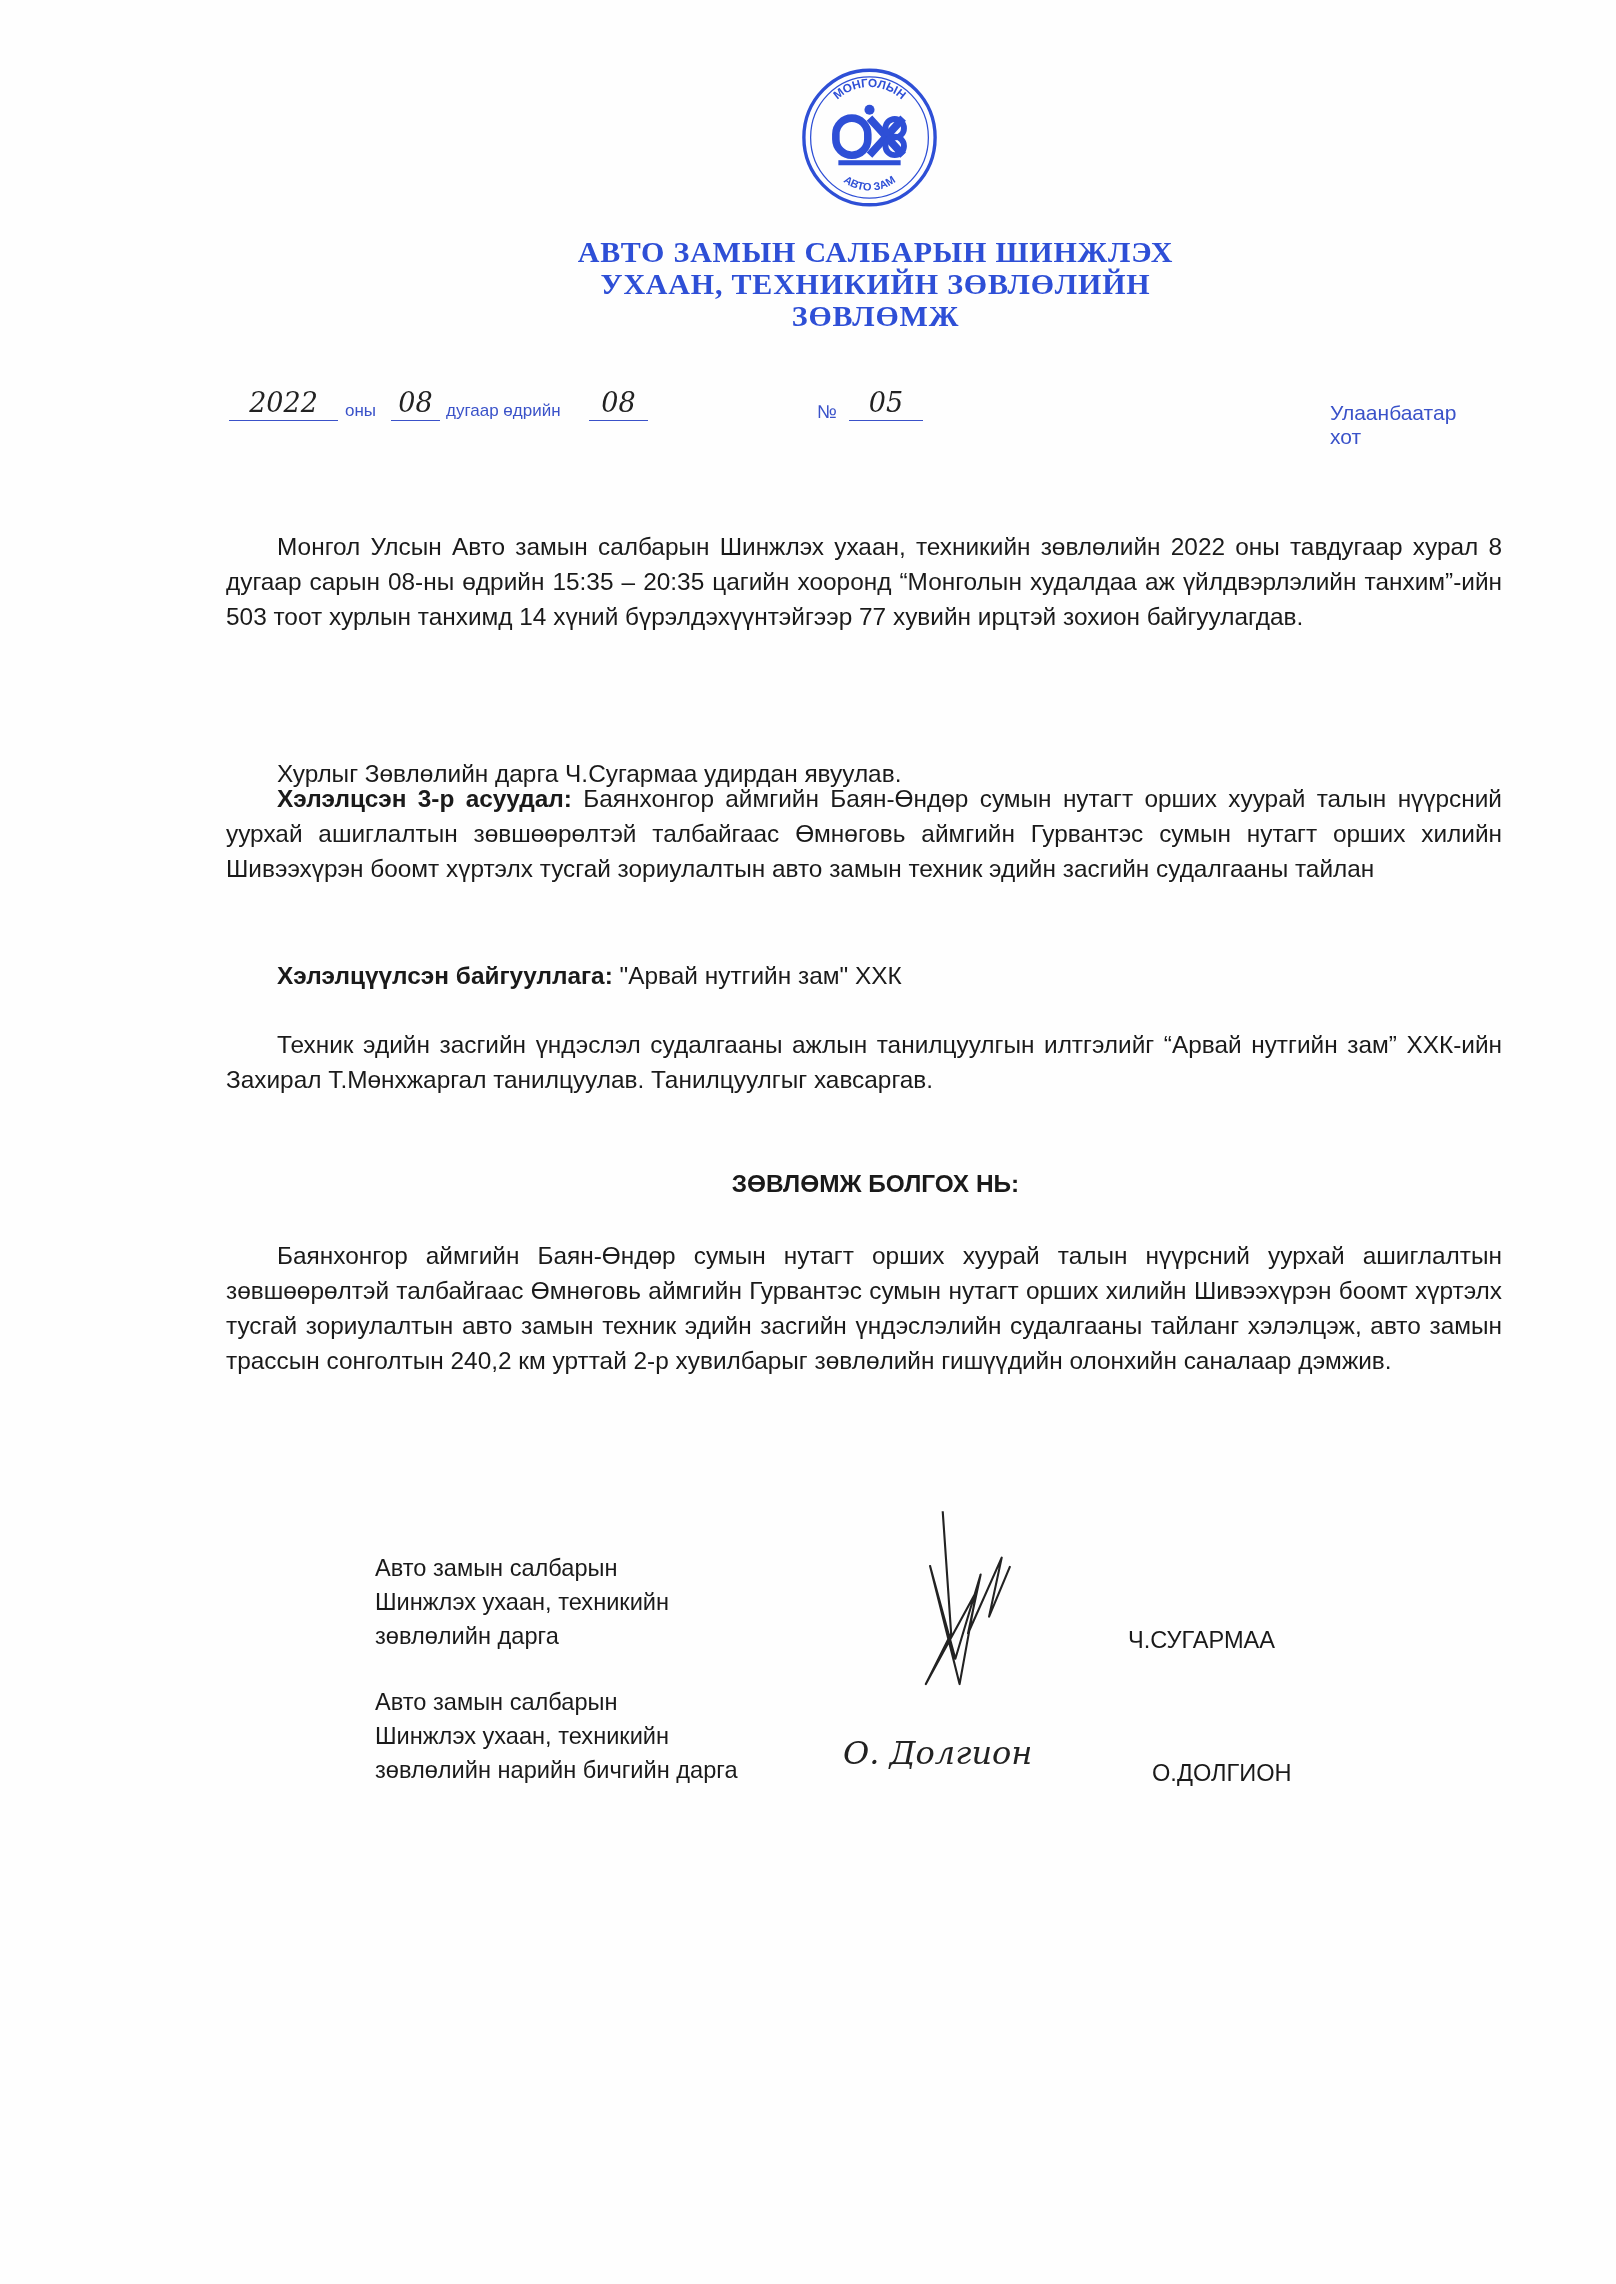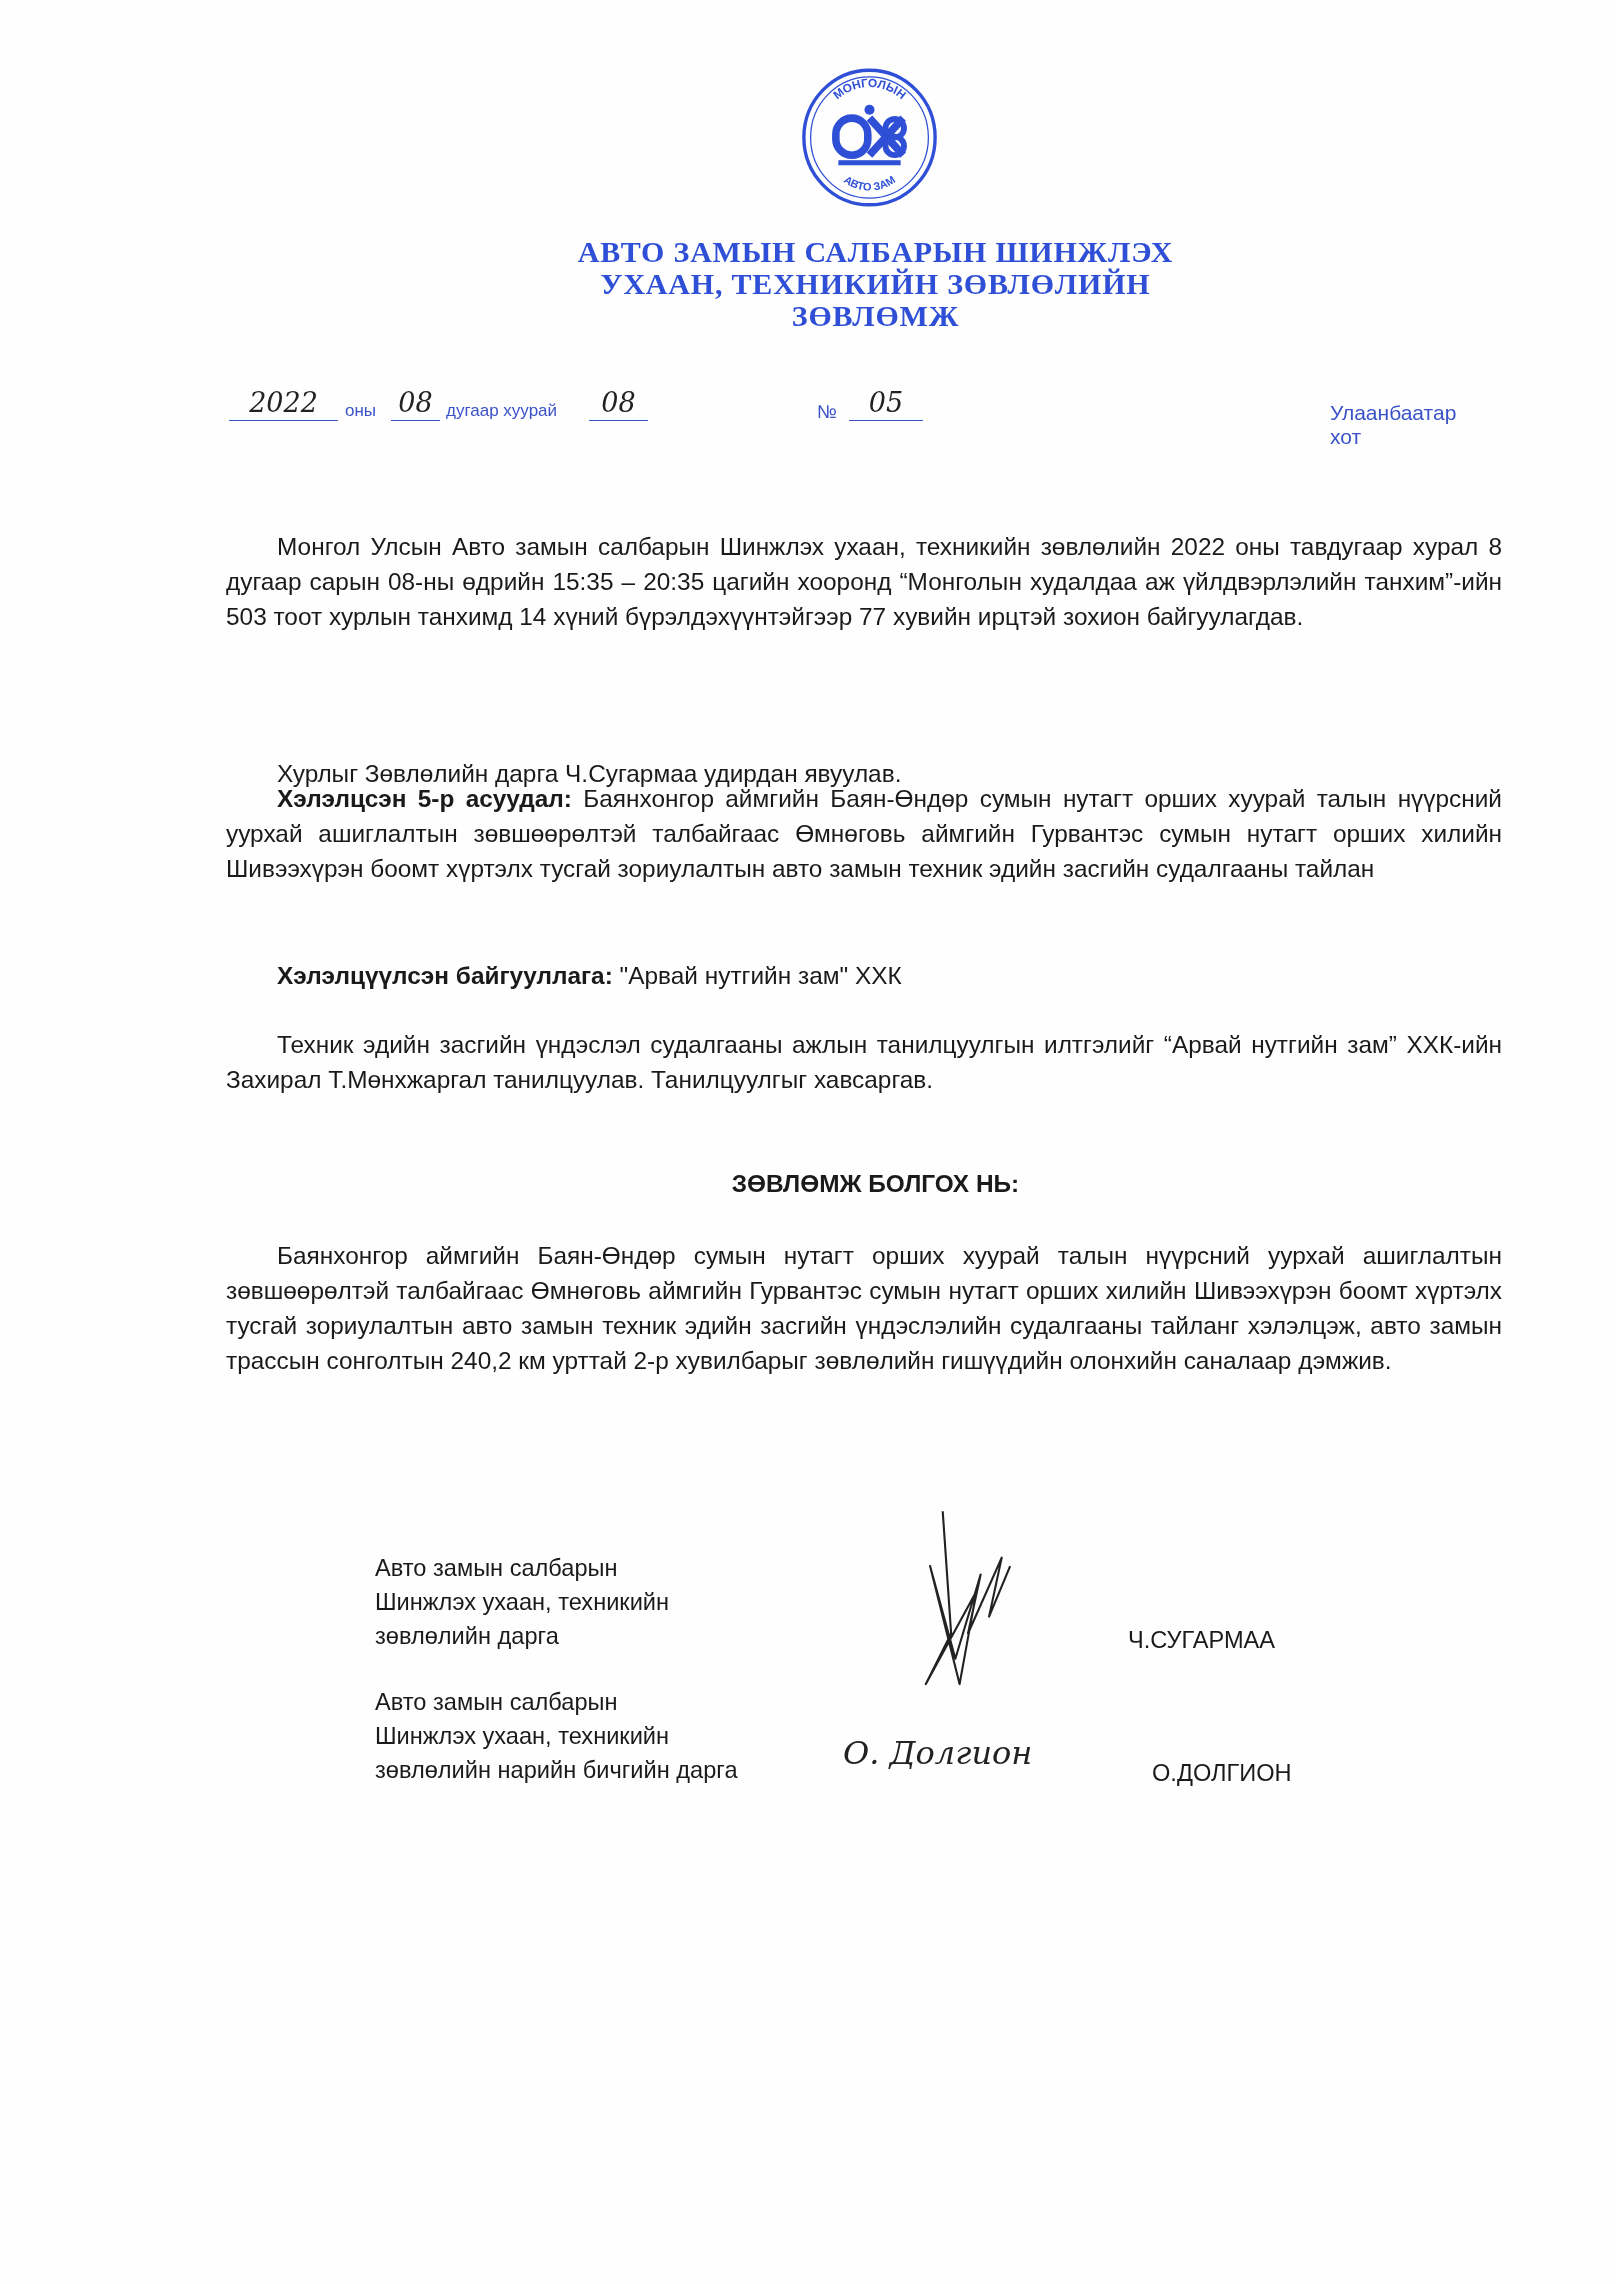--- a/index.html
+++ b/index.html
@@ -48,32 +48,32 @@
   <div class="header-title">
     <div>АВТО ЗАМЫН САЛБАРЫН ШИНЖЛЭХ</div>
     <div>УХААН, ТЕХНИКИЙН ЗӨВЛӨЛИЙН</div>
     <div>ЗӨВЛӨМЖ</div>
   </div>
 
   <div class="meta-row">
     <span class="field hw" style="left:229px;width:109px;">2022</span>
     <span class="meta-label" style="left:345px;text-align:right;">оны</span>
     <span class="field hw" style="left:391px;width:49px;">08</span>
-    <span class="meta-label" style="left:446px;">дугаар хуурай</span>
+    <span class="meta-label" style="left:446px;">дугаар өдрийн</span>
     <span class="field hw" style="left:589px;width:59px;">08</span>
     <span class="meta-label" style="left:817px;font-size:18.5px;">№</span>
     <span class="field hw" style="left:849px;width:74px;">05</span>
     <span class="city">Улаанбаатар хот</span>
   </div>
 
   <div class="body-text indent" style="top:529px;">Монгол Улсын Авто замын салбарын Шинжлэх ухаан, техникийн зөвлөлийн 2022 оны тавдугаар хурал 8 дугаар сарын 08-ны өдрийн 15:35 – 20:35 цагийн хооронд “Монголын худалдаа аж үйлдвэрлэлийн танхим”-ийн 503 тоот хурлын танхимд 14 хүний бүрэлдэхүүнтэйгээр 77 хувийн ирцтэй зохион байгуулагдав.</div>
 
   <div class="body-text indent" style="top:712px;margin-top:44px;">Хурлыг Зөвлөлийн дарга Ч.Сугармаа удирдан явуулав.</div>
 
-  <div class="body-text indent" style="top:781px;"><span class="bold">Хэлэлцсэн 5-р асуудал:</span><span> Баянхонгор аймгийн Баян-Өндөр сумын нутагт орших хуурай талын нүүрсний уурхай ашиглалтын зөвшөөрөлтэй талбайгаас Өмнөговь аймгийн Гурвантэс сумын нутагт орших хилийн Шивээхүрэн боомт хүртэлх тусгай зориулалтын авто замын техник эдийн засгийн судалгааны тайлан</span></div>
+  <div class="body-text indent" style="top:781px;"><span class="bold">Хэлэлцсэн 3-р асуудал:</span><span> Баянхонгор аймгийн Баян-Өндөр сумын нутагт орших хуурай талын нүүрсний уурхай ашиглалтын зөвшөөрөлтэй талбайгаас Өмнөговь аймгийн Гурвантэс сумын нутагт орших хилийн Шивээхүрэн боомт хүртэлх тусгай зориулалтын авто замын техник эдийн засгийн судалгааны тайлан</span></div>
 
   <div class="body-text indent" style="top:958px;"><span class="bold">Хэлэлцүүлсэн байгууллага:</span><span> "Арвай нутгийн зам" ХХК</span></div>
 
   <div class="body-text indent" style="top:1027px;">Техник эдийн засгийн үндэслэл судалгааны ажлын танилцуулгын илтгэлийг “Арвай нутгийн зам” ХХК-ийн Захирал Т.Мөнхжаргал танилцуулав. Танилцуулгыг хавсаргав.</div>
 
   <div class="section-heading">ЗӨВЛӨМЖ БОЛГОХ НЬ:</div>
 
   <div class="body-text indent" style="top:1238px;">Баянхонгор аймгийн Баян-Өндөр сумын нутагт орших хуурай талын нүүрсний уурхай ашиглалтын зөвшөөрөлтэй талбайгаас Өмнөговь аймгийн Гурвантэс сумын нутагт орших хилийн Шивээхүрэн боомт хүртэлх тусгай зориулалтын авто замын техник эдийн засгийн үндэслэлийн судалгааны тайланг хэлэлцэж, авто замын трассын сонголтын 240,2 км урттай 2-р хувилбарыг зөвлөлийн гишүүдийн олонхийн саналаар дэмжив.</div>
 
   <div class="sig-block" style="top:1551px;">

